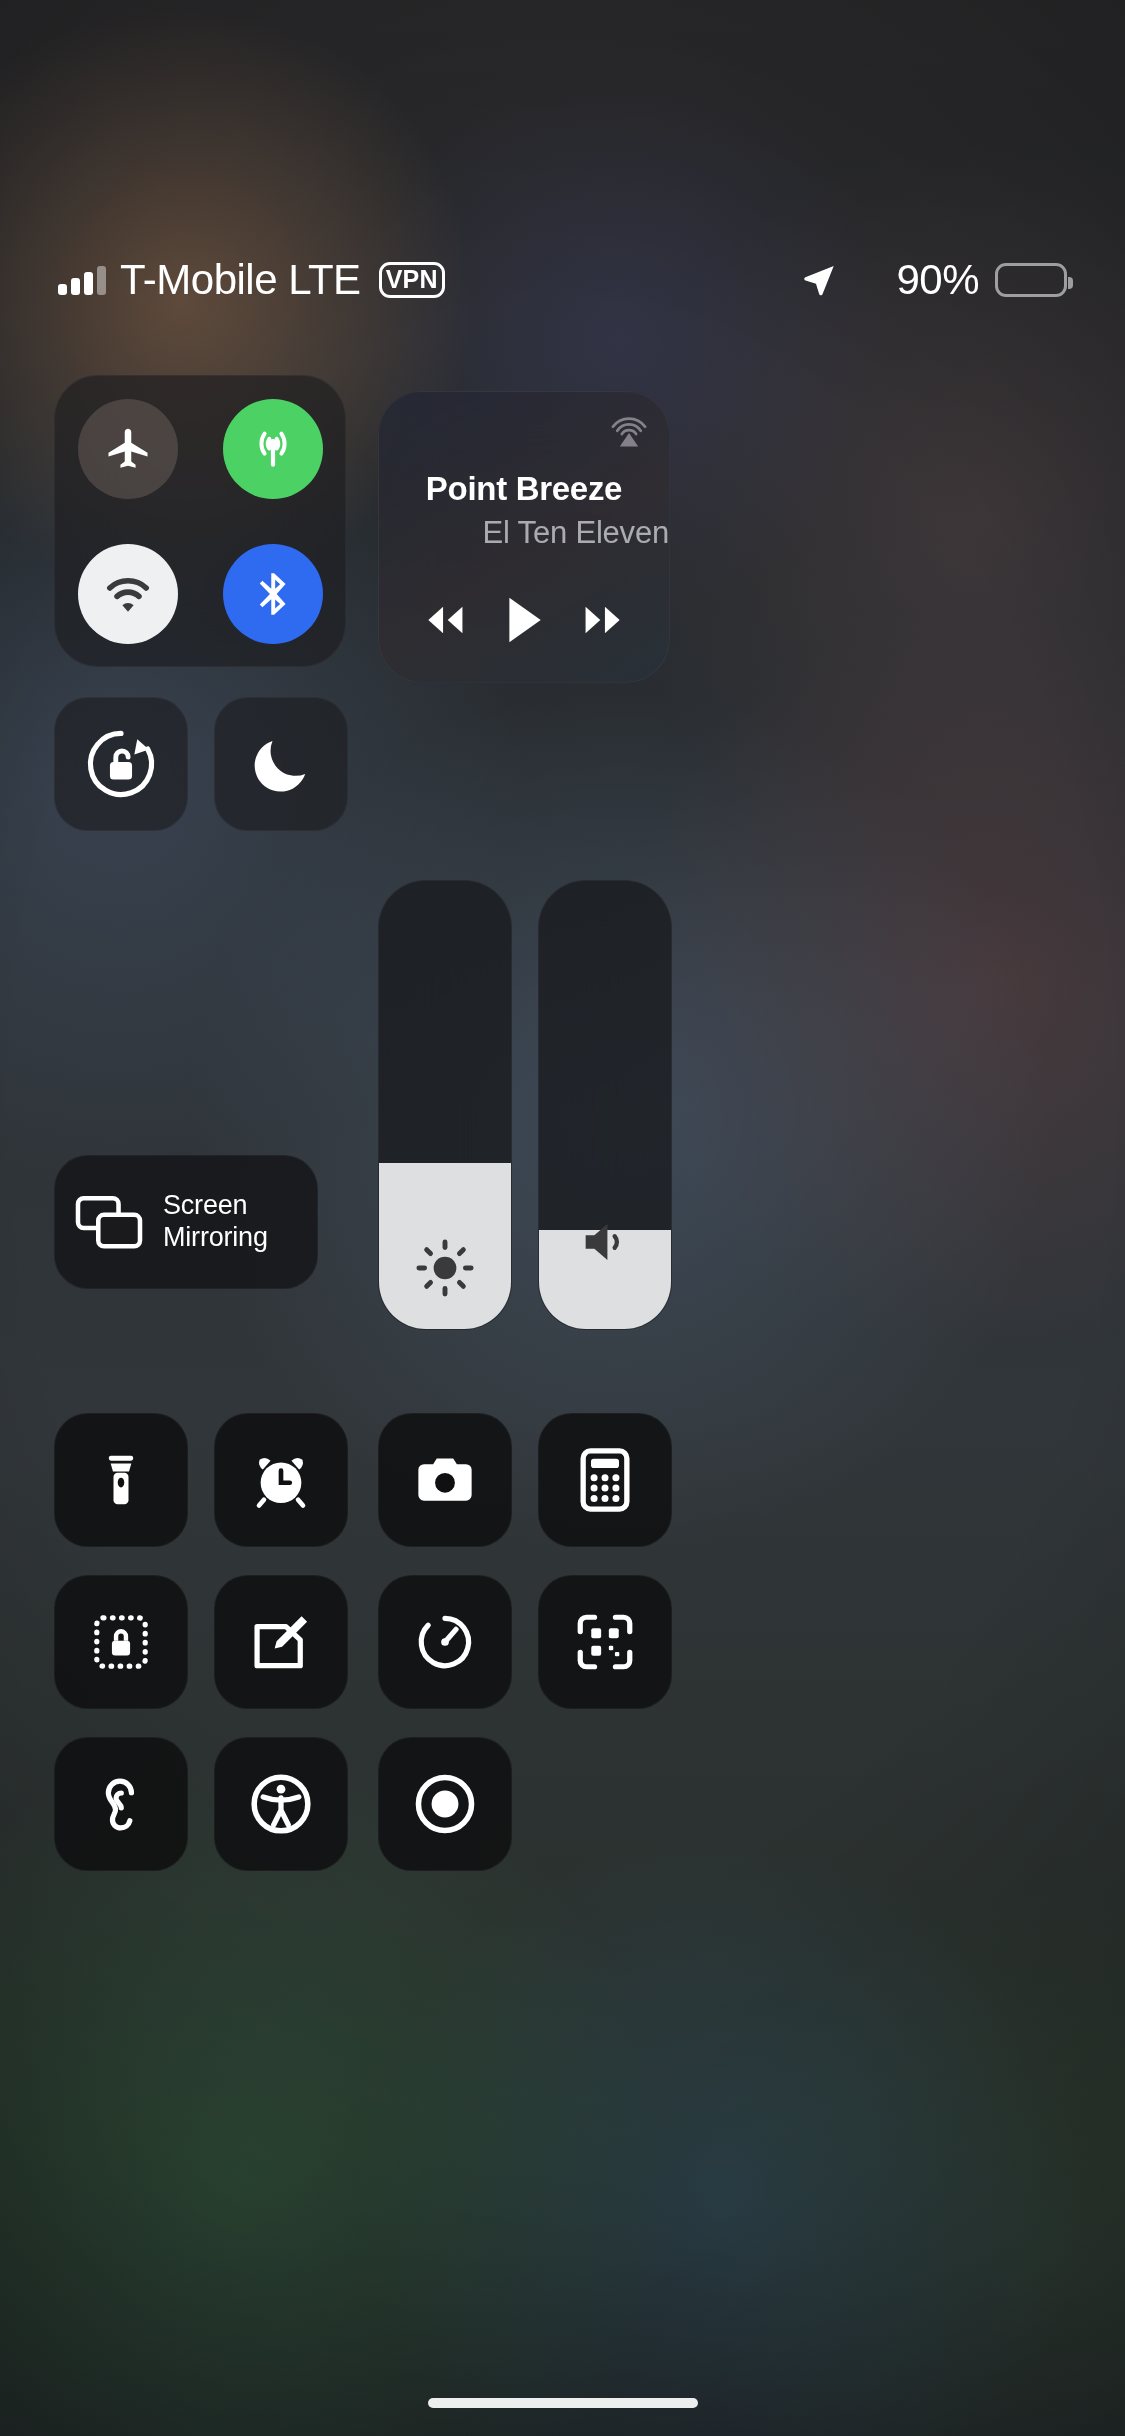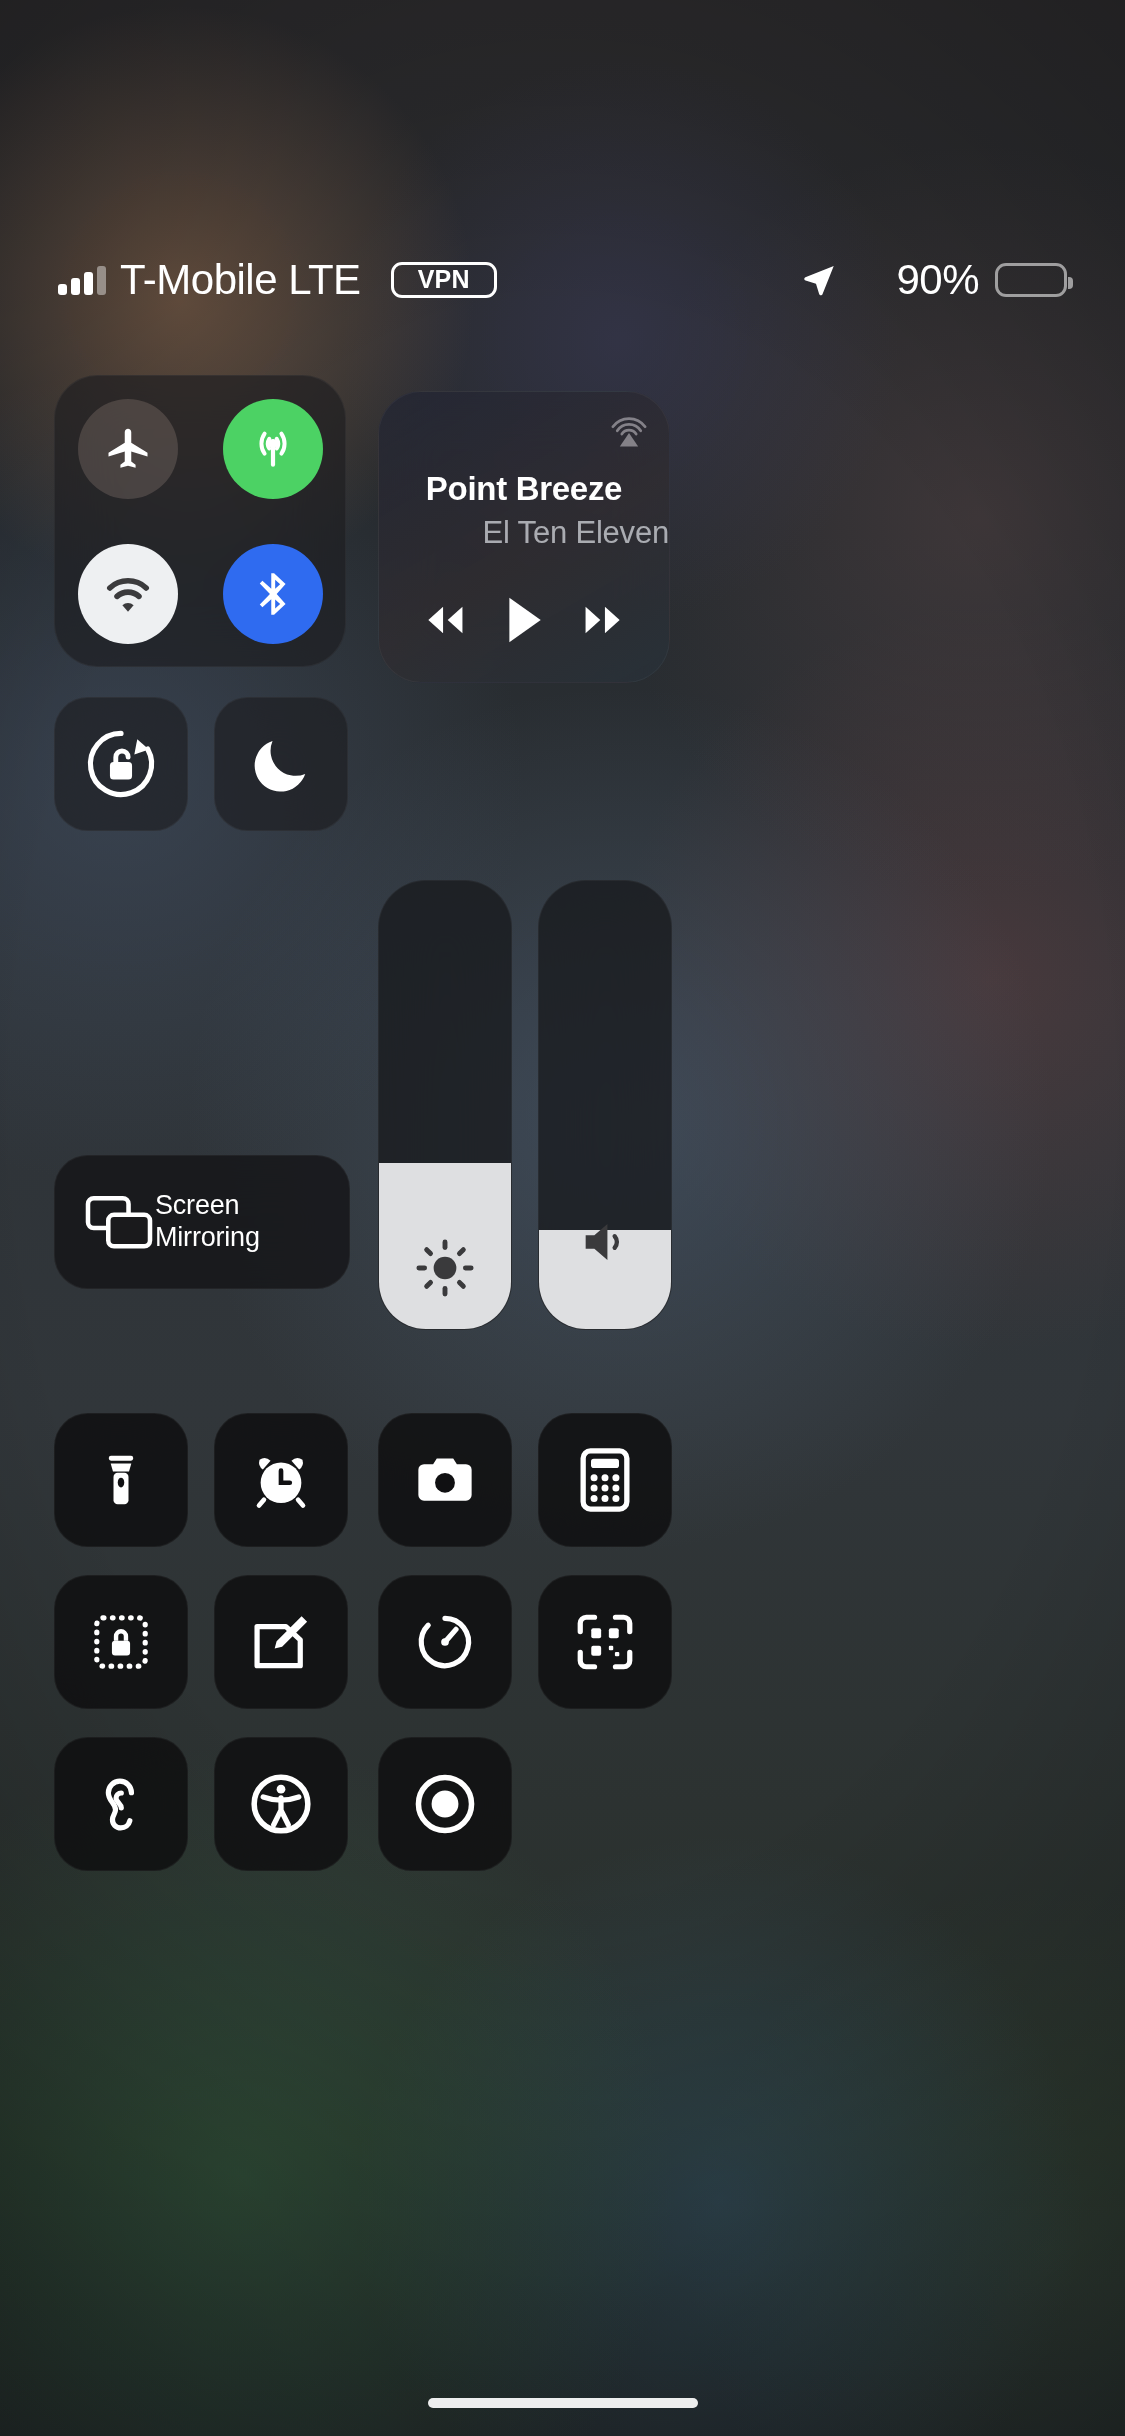--- a/index.html
+++ b/index.html
@@ -46,21 +46,21 @@
   .bars{ display:flex; align-items:flex-end; gap:4px; height:30px; }
   .bars i{ display:block; width:9px; background:#fff; border-radius:3px; }
   .bars i:nth-child(1){ height:11px; }
   .bars i:nth-child(2){ height:17px; }
   .bars i:nth-child(3){ height:23px; }
   .bars i:nth-child(4){ height:29px; background:rgba(255,255,255,.42); }
   .carrier{ font-size:42px; font-weight:500; letter-spacing:-.5px; line-height:1; }
   .vpn{
     border:3px solid #fff; border-radius:11px;
     font-size:25px; font-weight:700; letter-spacing:.3px;
-    padding:2px 24px 3px; line-height:1; margin-left:16px;
+    padding:2px 4px 3px; line-height:1; margin-left:4px;
   }
   .batt-pct{ font-size:42px; font-weight:500; letter-spacing:-.5px; line-height:1;margin-left:44px; }
   .batt{
     width:72px; height:34px; border:3px solid rgba(255,255,255,.55);
     border-radius:11px; padding:3px; position:relative; margin-left:2px;
   }
   .batt-fill{ height:100%; background:#fff; border-radius:6px; }
   .batt:after{
     content:""; position:absolute; right:-9px; top:11px;
     width:5px; height:12px; border-radius:0 4px 4px 0;
@@ -113,22 +113,22 @@
     padding:0 22px;
   }
   .np-btn{ display:flex; align-items:center; justify-content:center; }
 
   
   .rotlock{ left:54px; top:697px; }
   .dnd{ left:214px; top:697px; }
 
   
   .mirror{
-    left:54px; top:1155px; width:296px; height:134px; border-radius:34px;
-    justify-content:flex-start; padding-left:28px;
+    left:54px; top:1155px; width:264px; height:134px; border-radius:34px;
+    justify-content:flex-start; gap:18px; padding-left:18px;
     background:rgba(20,20,22,.80);
   }
   .mirror-label{
     color:#fff; font-size:27px; font-weight:400; line-height:1.18;
     letter-spacing:-.2px;
   }
 
   
   .slider{
     position:absolute; width:134px; height:450px; border-radius:48px;

